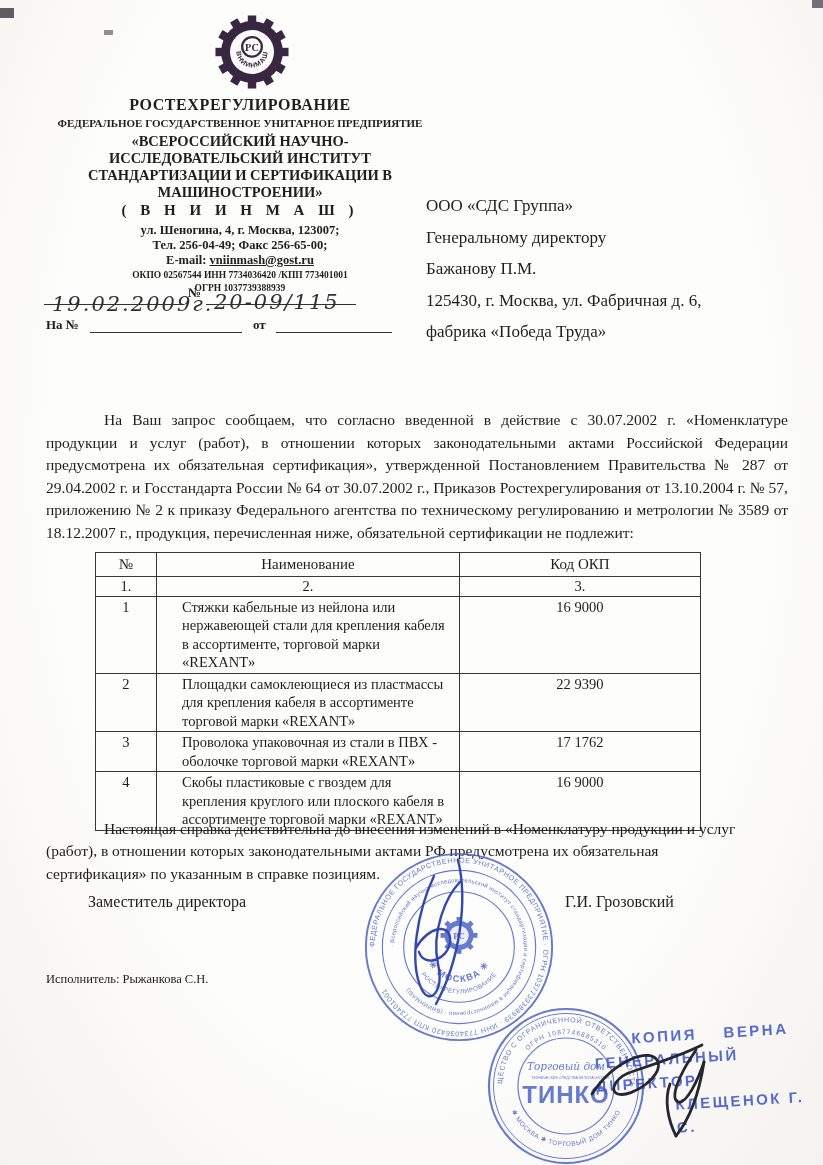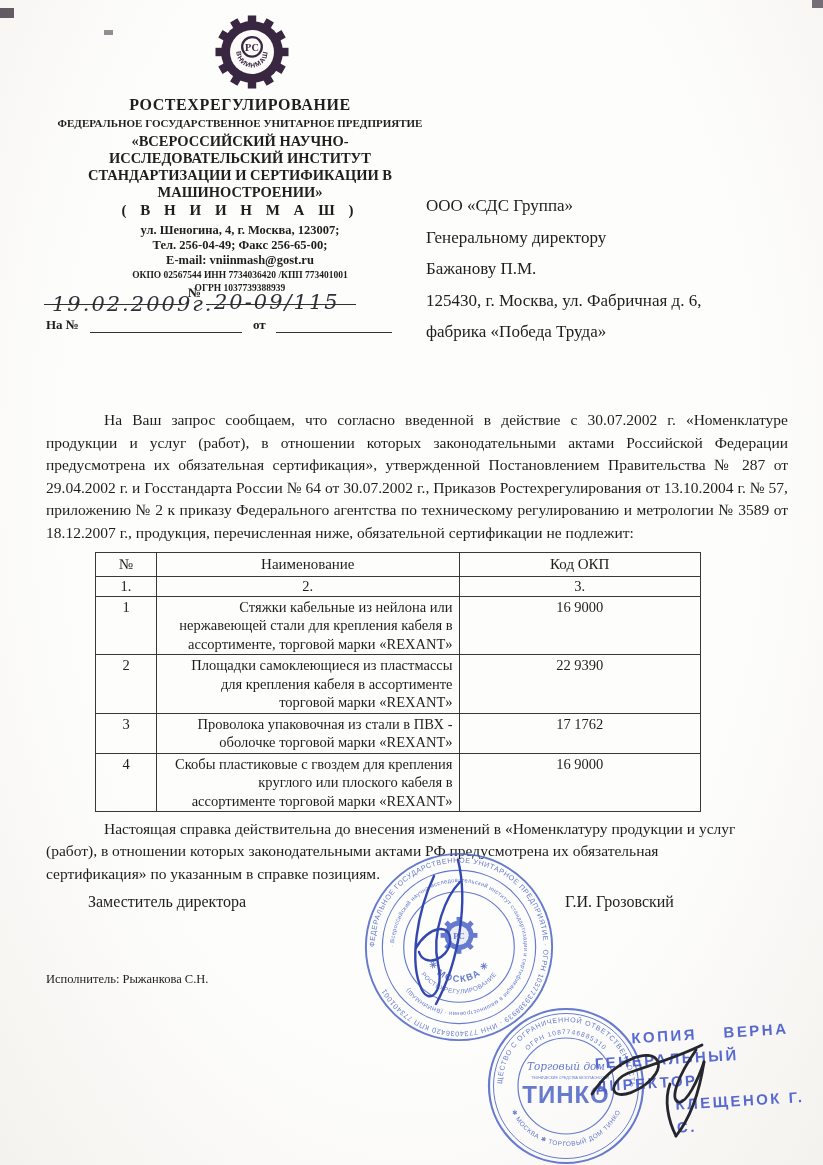--- a/index.html
+++ b/index.html
@@ -13,21 +13,21 @@
   }
   .abs{position:absolute;}
   
   .letterhead{left:16px;top:96px;width:448px;text-align:center;z-index:1;}
   .lh-agency{font-size:16px;font-weight:bold;letter-spacing:.6px;margin-bottom:3px;}
   .lh-orgtype{font-size:11px;font-weight:bold;line-height:13px;margin-bottom:3px;}
   .lh-orgname{font-size:14.5px;font-weight:bold;line-height:17px;width:352px;margin:0 auto 1px;}
   .lh-abbr{font-size:15px;font-weight:bold;letter-spacing:5px;margin-bottom:4px;}
   .lh-addr{font-size:12.5px;font-weight:bold;line-height:15px;}
   .lh-email{font-size:12.5px;font-weight:bold;line-height:15px;}
-  .lh-email .em{}
+  .lh-email .em{text-decoration:underline;}
   .lh-codes{font-size:9.5px;font-weight:bold;line-height:11px;margin-top:2px;font-family:Liberation Serif, serif;}
   
   .hand{font-family:"DejaVu Serif", serif;font-style:italic;color:#2d3038;margin-top:16px;}
   .hand-date{left:52px;top:276px;font-size:21px;letter-spacing:2px;z-index:1;}
   .hand-num{left:214px;top:274px;font-size:21px;letter-spacing:2px;z-index:1;}
   .no-sign{left:188px;top:285px;font-size:13px;font-weight:bold;z-index:1;}
   .uline{border-bottom:1.4px solid #33312f;height:0;z-index:1;}
   .ul1{left:44px;top:304px;width:140px;}
   .ul2{left:206px;top:304px;width:150px;}
   .ul3{left:90px;top:332px;width:152px;}
@@ -42,21 +42,21 @@
   .closing-par{left:46px;top:818px;width:706px;font-size:15.5px;line-height:22.4px;
     text-indent:58px;z-index:1;margin:0;}
   
   .okp-table{left:95px;top:552px;z-index:1;}
   table{border-collapse:collapse;width:606px;font-size:14.5px;}
   td,th{border:1.4px solid #3a3836;padding:1px 6px;vertical-align:top;line-height:18.5px;}
   th{font-weight:normal;text-align:center;font-size:15px;padding:2px 6px;}
   .col-num{width:50px;text-align:center;}
   .col-name{width:300px;}
   .col-code{width:240px;text-align:center;}
-  td.name-cell{padding-left:17px;text-align:right;}
+  td.name-cell{padding-left:25px;text-align:left;}
   tr.numrow td{text-align:center;line-height:17px;}
   
   .sig-title{left:88px;top:893px;font-size:16px;z-index:1;}
   .sig-name{left:565px;top:893px;font-size:16px;z-index:1;}
   .executor{left:46px;top:972px;font-size:12.5px;z-index:1;}
   
   .stamp{z-index:3;opacity:.84;}
   .stamp-vniinmash{left:362px;top:850px;}
   .stamp-tinko{left:486px;top:1006px;}
   .sig-svg{z-index:4;}

